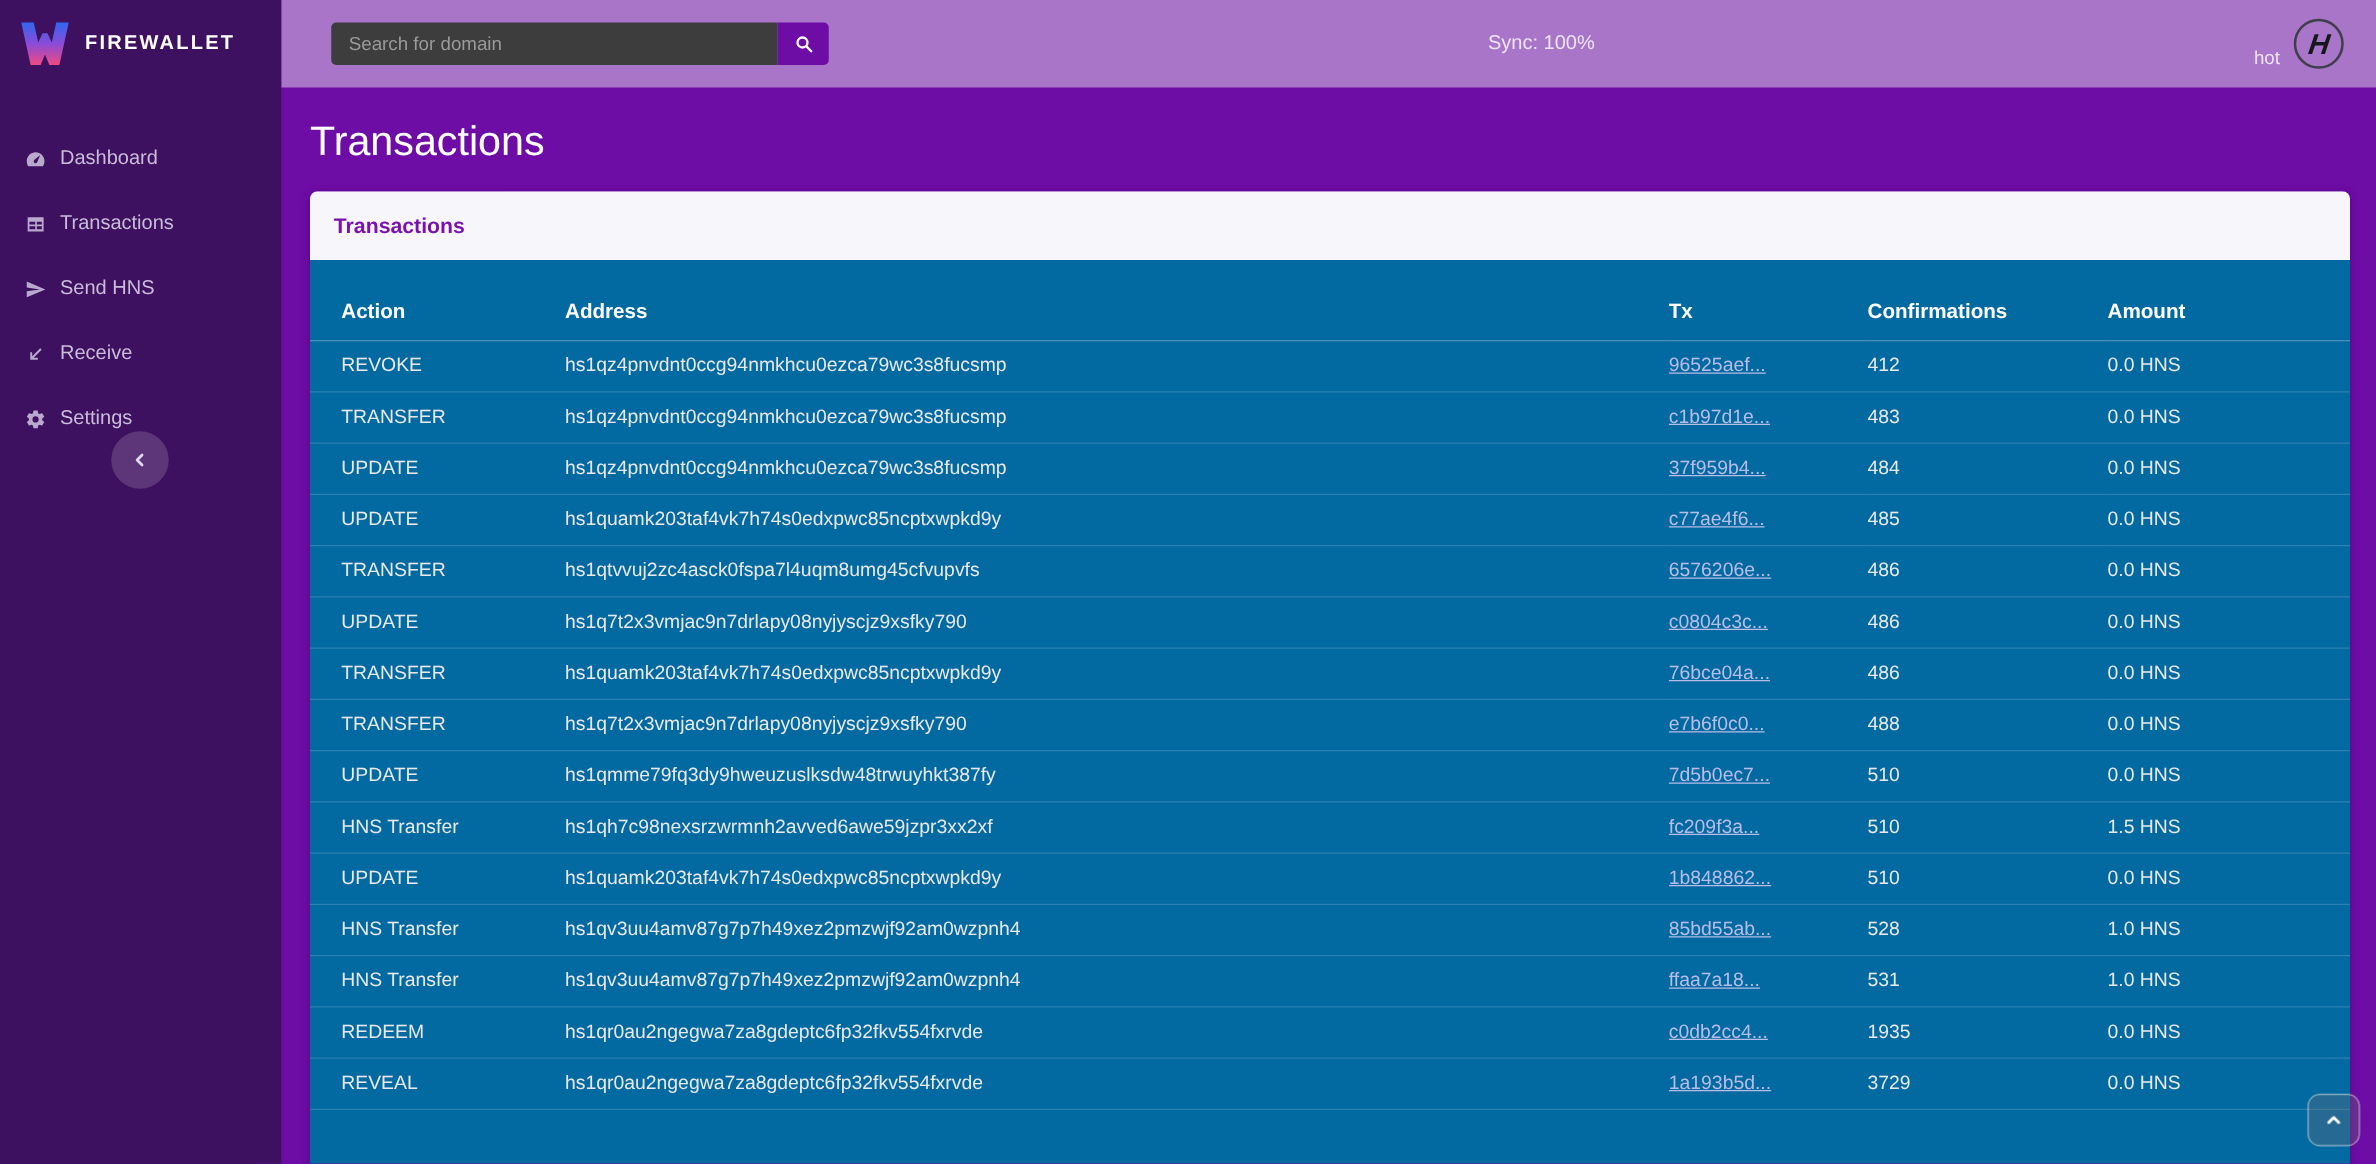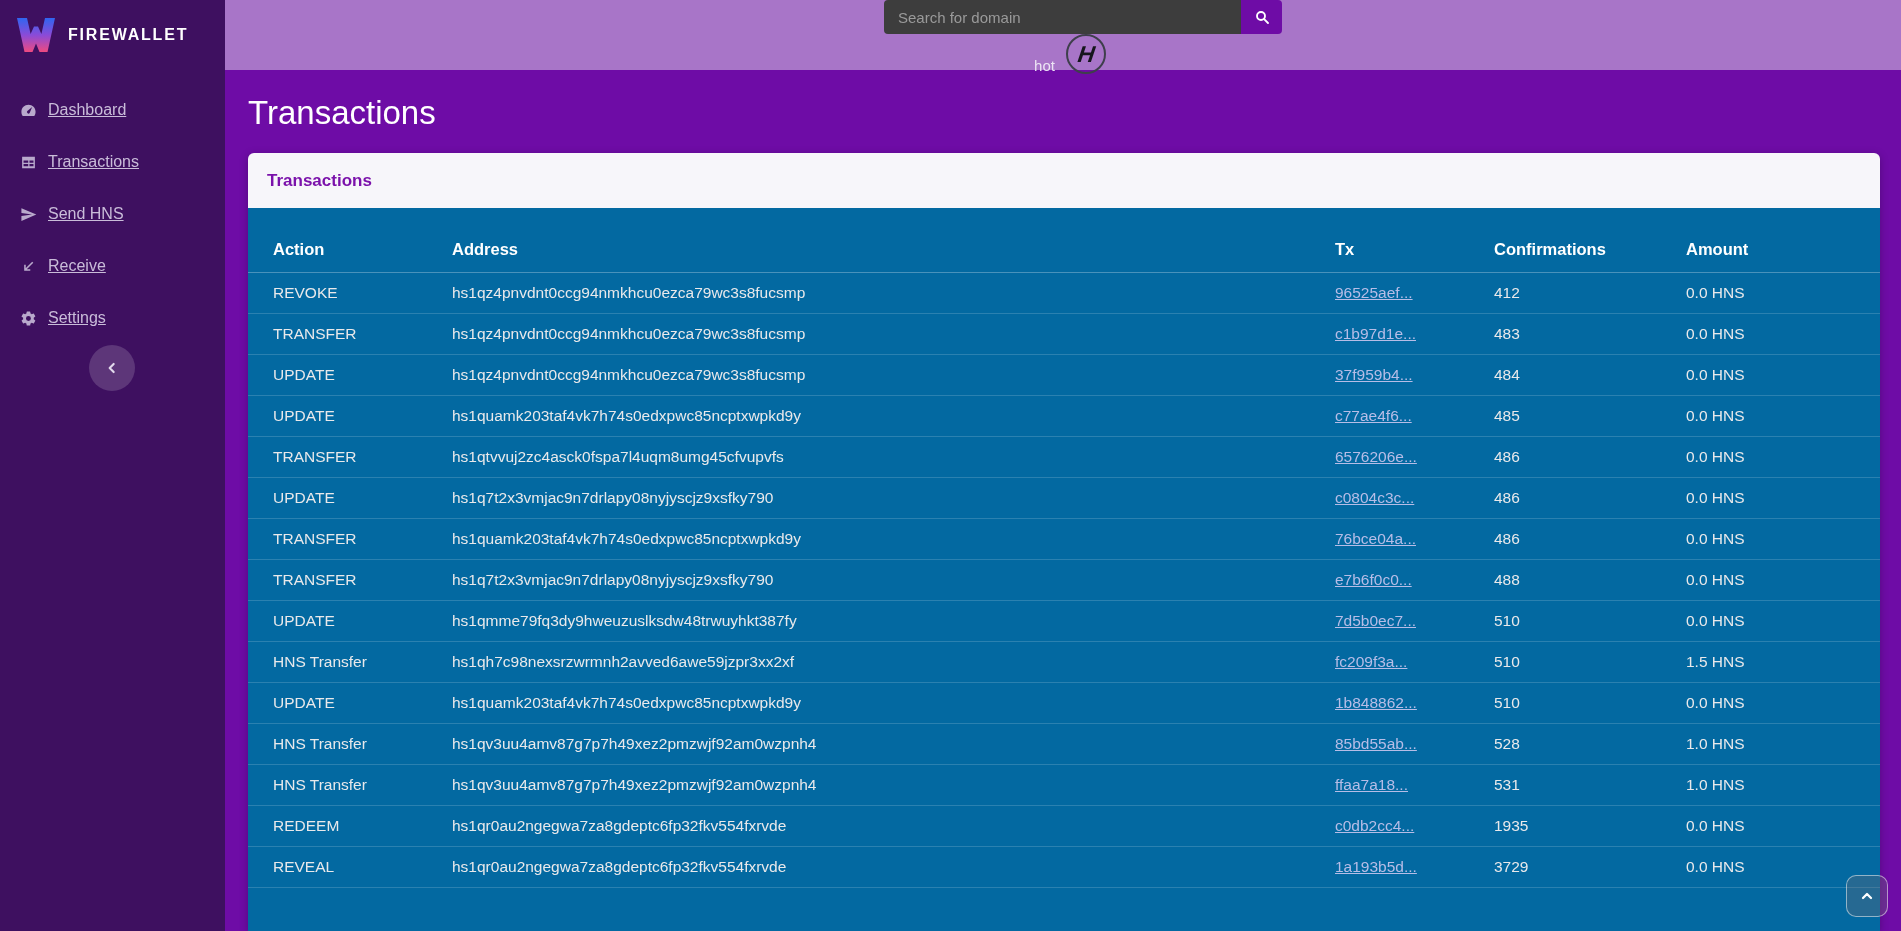--- a/index.html
+++ b/index.html
@@ -7,33 +7,33 @@
   html,body { width:1901px; height:931px; overflow:hidden;
     font-family:"Liberation Sans", sans-serif; background:#6e0ca6; }
 
   
   .sidebar { position:absolute; left:0; top:0; width:225px; height:931px;
     background:#3e1060; z-index:30; }
   .brand-row { display:flex; align-items:center; height:70px; padding-left:16px; cursor:pointer; }
   .brand-logo { width:40px; height:36px; flex:0 0 auto; }
   .brand-name { color:#ffffff; font-size:16px; font-weight:bold; letter-spacing:1.8px; margin-left:12px; }
   .nav { margin-top:14px; }
-  .nav-item { display:flex; align-items:center; height:52px; padding-left:19px;
-    color:#c9bcd9; font-size:16px; cursor:pointer;text-decoration:underline; }
+  .nav-item { display:flex; align-items:flex-end; height:52px; padding-left:19px;
+    color:#c9bcd9; font-size:16px; cursor:pointer; }
   .nav-item .icon { width:18px; height:18px; margin-right:11px; display:flex;
     align-items:center; justify-content:center; color:#b9a9cc; }
   .nav-item .icon svg { width:17px; height:17px; }
   .collapse-btn { position:absolute; left:89px; top:345px; width:46px; height:46px;
     border-radius:50%; background:rgba(255,255,255,0.16); border:none; cursor:pointer;
     display:flex; align-items:center; justify-content:center; color:#e2dae c; color:#e2daec; }
   .collapse-btn svg { width:16px; height:16px; }
 
   
   .topbar { position:absolute; left:225px; top:0; width:1676px; height:70px;
-    background:#a875c8; display:flex; align-items:center; padding-left:40px; z-index:20;flex-direction:column; }
+    background:#a875c8; display:flex; align-items:center; padding-left:40px; z-index:20; }
   .search-group { display:flex; height:34px; }
   .search-input { width:357px; height:34px; background:#3d3d3d; border:none; outline:none;
     border-radius:4px 0 0 4px; color:#dddddd; font-size:15px; padding:0 14px;
     font-family:"Liberation Sans", sans-serif; }
   .search-input::placeholder { color:#9a9a9a; }
   .search-btn { width:41px; height:34px; background:#6e0ca6; border:none; cursor:pointer;
     border-radius:0 4px 4px 0; display:flex; align-items:center; justify-content:center; color:#ffffff; }
   .search-btn svg { width:16px; height:16px; }
   .sync-label { flex:1; text-align:center; color:#ece4f4; font-size:16px; }
   .wallet-menu { display:flex; align-items:flex-end; gap:11px; padding-right:26px; cursor:pointer; }
@@ -142,20 +142,21 @@
 <header class="topbar">
   <div class="search-group">
     <input class="search-input" type="text" placeholder="Search for domain" style="">
     <button class="search-btn">
       <svg viewBox="0 0 24 24" fill="none" stroke="currentColor" stroke-width="2.8" stroke-linecap="round">
           <circle cx="10.5" cy="10.5" r="6"></circle>
           <path d="M15.2 15.2L21 21"></path>
         </svg>
     </button>
   </div>
+  <div class="sync-label">Sync: 100%</div>
   <div class="wallet-menu">
     <span class="wallet-name">hot</span>
     <div class="avatar">
       <span>H</span>
     </div>
   </div>
 </header>
 
 <main class="main">
   <h1 class="page-title">Transactions</h1>

